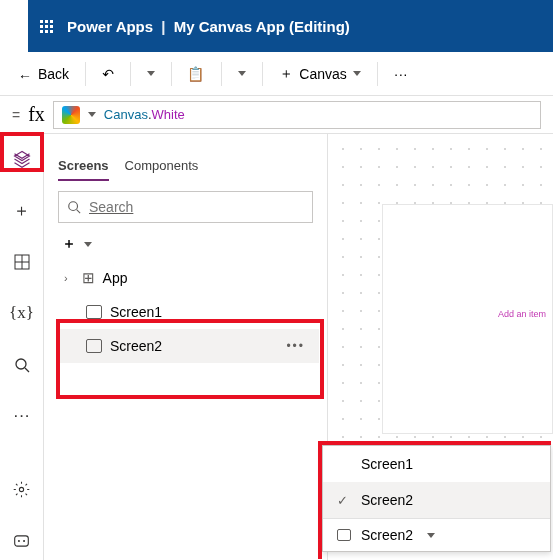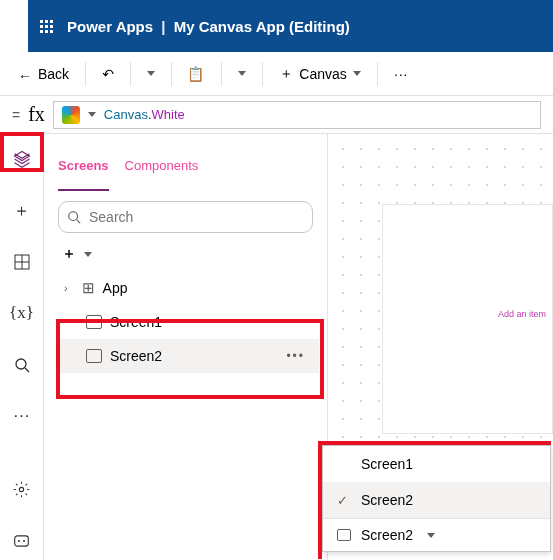--- a/index.html
+++ b/index.html
@@ -29,23 +29,23 @@
   .main { display:flex; height: calc(560px - 48px - 44px - 38px); }
   .rail { width:44px; border-right:1px solid #e1e1e1; display:flex; flex-direction:column; align-items:center; padding-top:10px; gap:22px; position:relative; }
   .rail-btn { width:32px; height:32px; display:flex; align-items:center; justify-content:center; color:#323130; cursor:pointer; font-size:17px; }
   .rail-spacer { flex:1; }
 
   .panel { width: 284px; border-right:1px solid #e1e1e1; display:flex; flex-direction:column; padding: 10px 8px 0 14px; position:relative; }
   .panel-head { display:flex; justify-content:space-between; align-items:center; padding-right:6px; }
   .panel-title { font-size:19px; font-weight:600; }
   .close-x { font-size:16px; color:#605e5c; cursor:pointer; }
   .tabs { display:flex; gap:16px; margin-top:14px; font-size:13px; }
-  .tab { padding-bottom:16px; cursor:pointer; color:#ec4899; }
+  .tab { padding-bottom:6px; cursor:pointer; color:#404040; }
   .tab.active { font-weight:600; border-bottom:2px solid #742774; }
-  .search { margin:10px 6px 0 0; border:1px solid #c8c6c4; height:32px; border-radius:10px; display:flex; align-items:center; padding:0 8px; gap:8px; color:#605e5c; font-size:14px; }
+  .search { margin:10px 6px 0 0; border:1px solid #c8c6c4; height:32px; border-radius:0; display:flex; align-items:center; padding:0 8px; gap:8px; color:#605e5c; font-size:14px;text-decoration:underline; }
   .search input { border:none; outline:none; flex:1; font-size:14px; }
   .newscreen { display:flex; align-items:center; gap:8px; font-size:14px; margin:12px 0 8px 4px; cursor:pointer; font-weight:600;}
   .tree { font-size:14px; }
   .tree-row { display:flex; align-items:center; gap:8px; height:34px; padding-left:6px; cursor:pointer; }
   .tree-row.hover { background:#f3f2f1; }
   .tree-indent { width:14px; }
   .row-icon { width:16px; height:14px; border:1.2px solid #605e5c; border-radius:2px; }
   .row-more { margin-left:auto; margin-right:14px; color:#605e5c; letter-spacing:2px; font-size:12px; }
   .app-icon { font-size:15px; color:#605e5c; }
   .tree-chev { color:#605e5c; font-size:11px; width:10px; }

